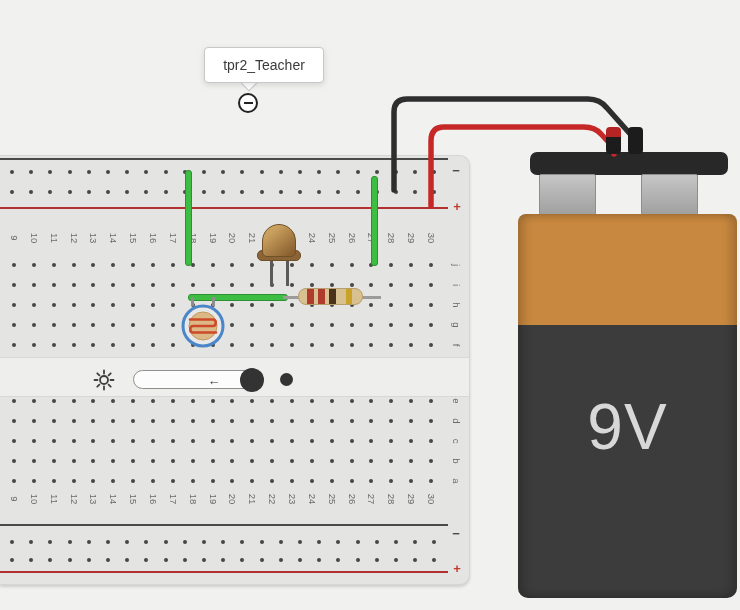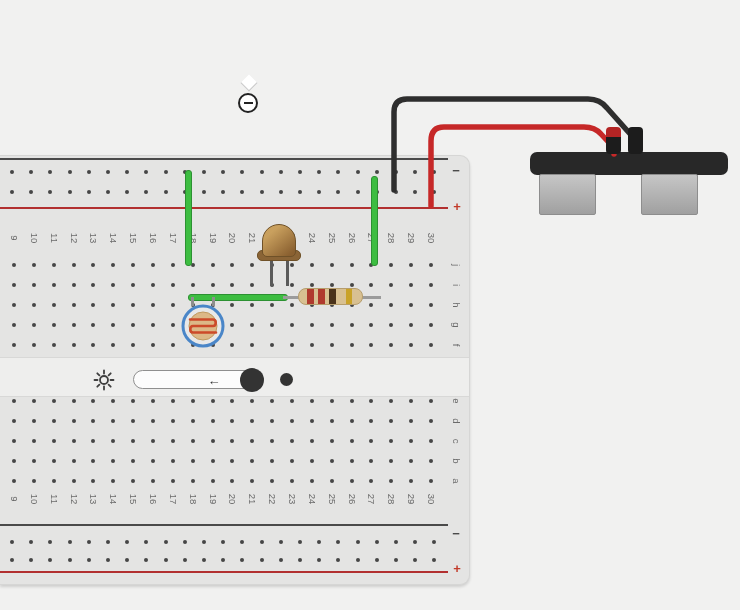--- a/index.html
+++ b/index.html
@@ -523,27 +523,33 @@
   <div class="slider-track">
     <span class="slider-arrow">←</span>
   </div>
   <div class="slider-knob"></div>
   <div class="slider-dot"></div>
 
   <div class="battery">
     <div class="b-plate"></div>
     <div class="b-term b-term-left"></div>
     <div class="b-term b-term-right"></div>
+    <div class="b-body">
+      <div class="b-label">9V</div>
+    </div>
   </div>
 
   <svg class="wire-layer" width="740" height="610" viewBox="0 0 740 610">
     <path class="wire-b" d="M394 190 L394 112 Q394 99 407 99 L588 99 Q600 99 607 108 L632 136 L632 144"></path>
     <path class="wire-r" d="M431 206 L431 141 Q431 127 444 127 L584 127 Q595 127 601 134 L614 148 L614 154"></path>
   </svg>
   <div class="snap snap-red"></div>
   <div class="snap snap-black"></div>
 
   <div class="tooltip-pointer"></div>
+  <div class="tooltip">
+    <span>tpr2_Teacher</span>
+  </div>
   <div class="annot">
     <div class="annot-bar"></div>
   </div>
 
 </div>
 
 </body></html>

